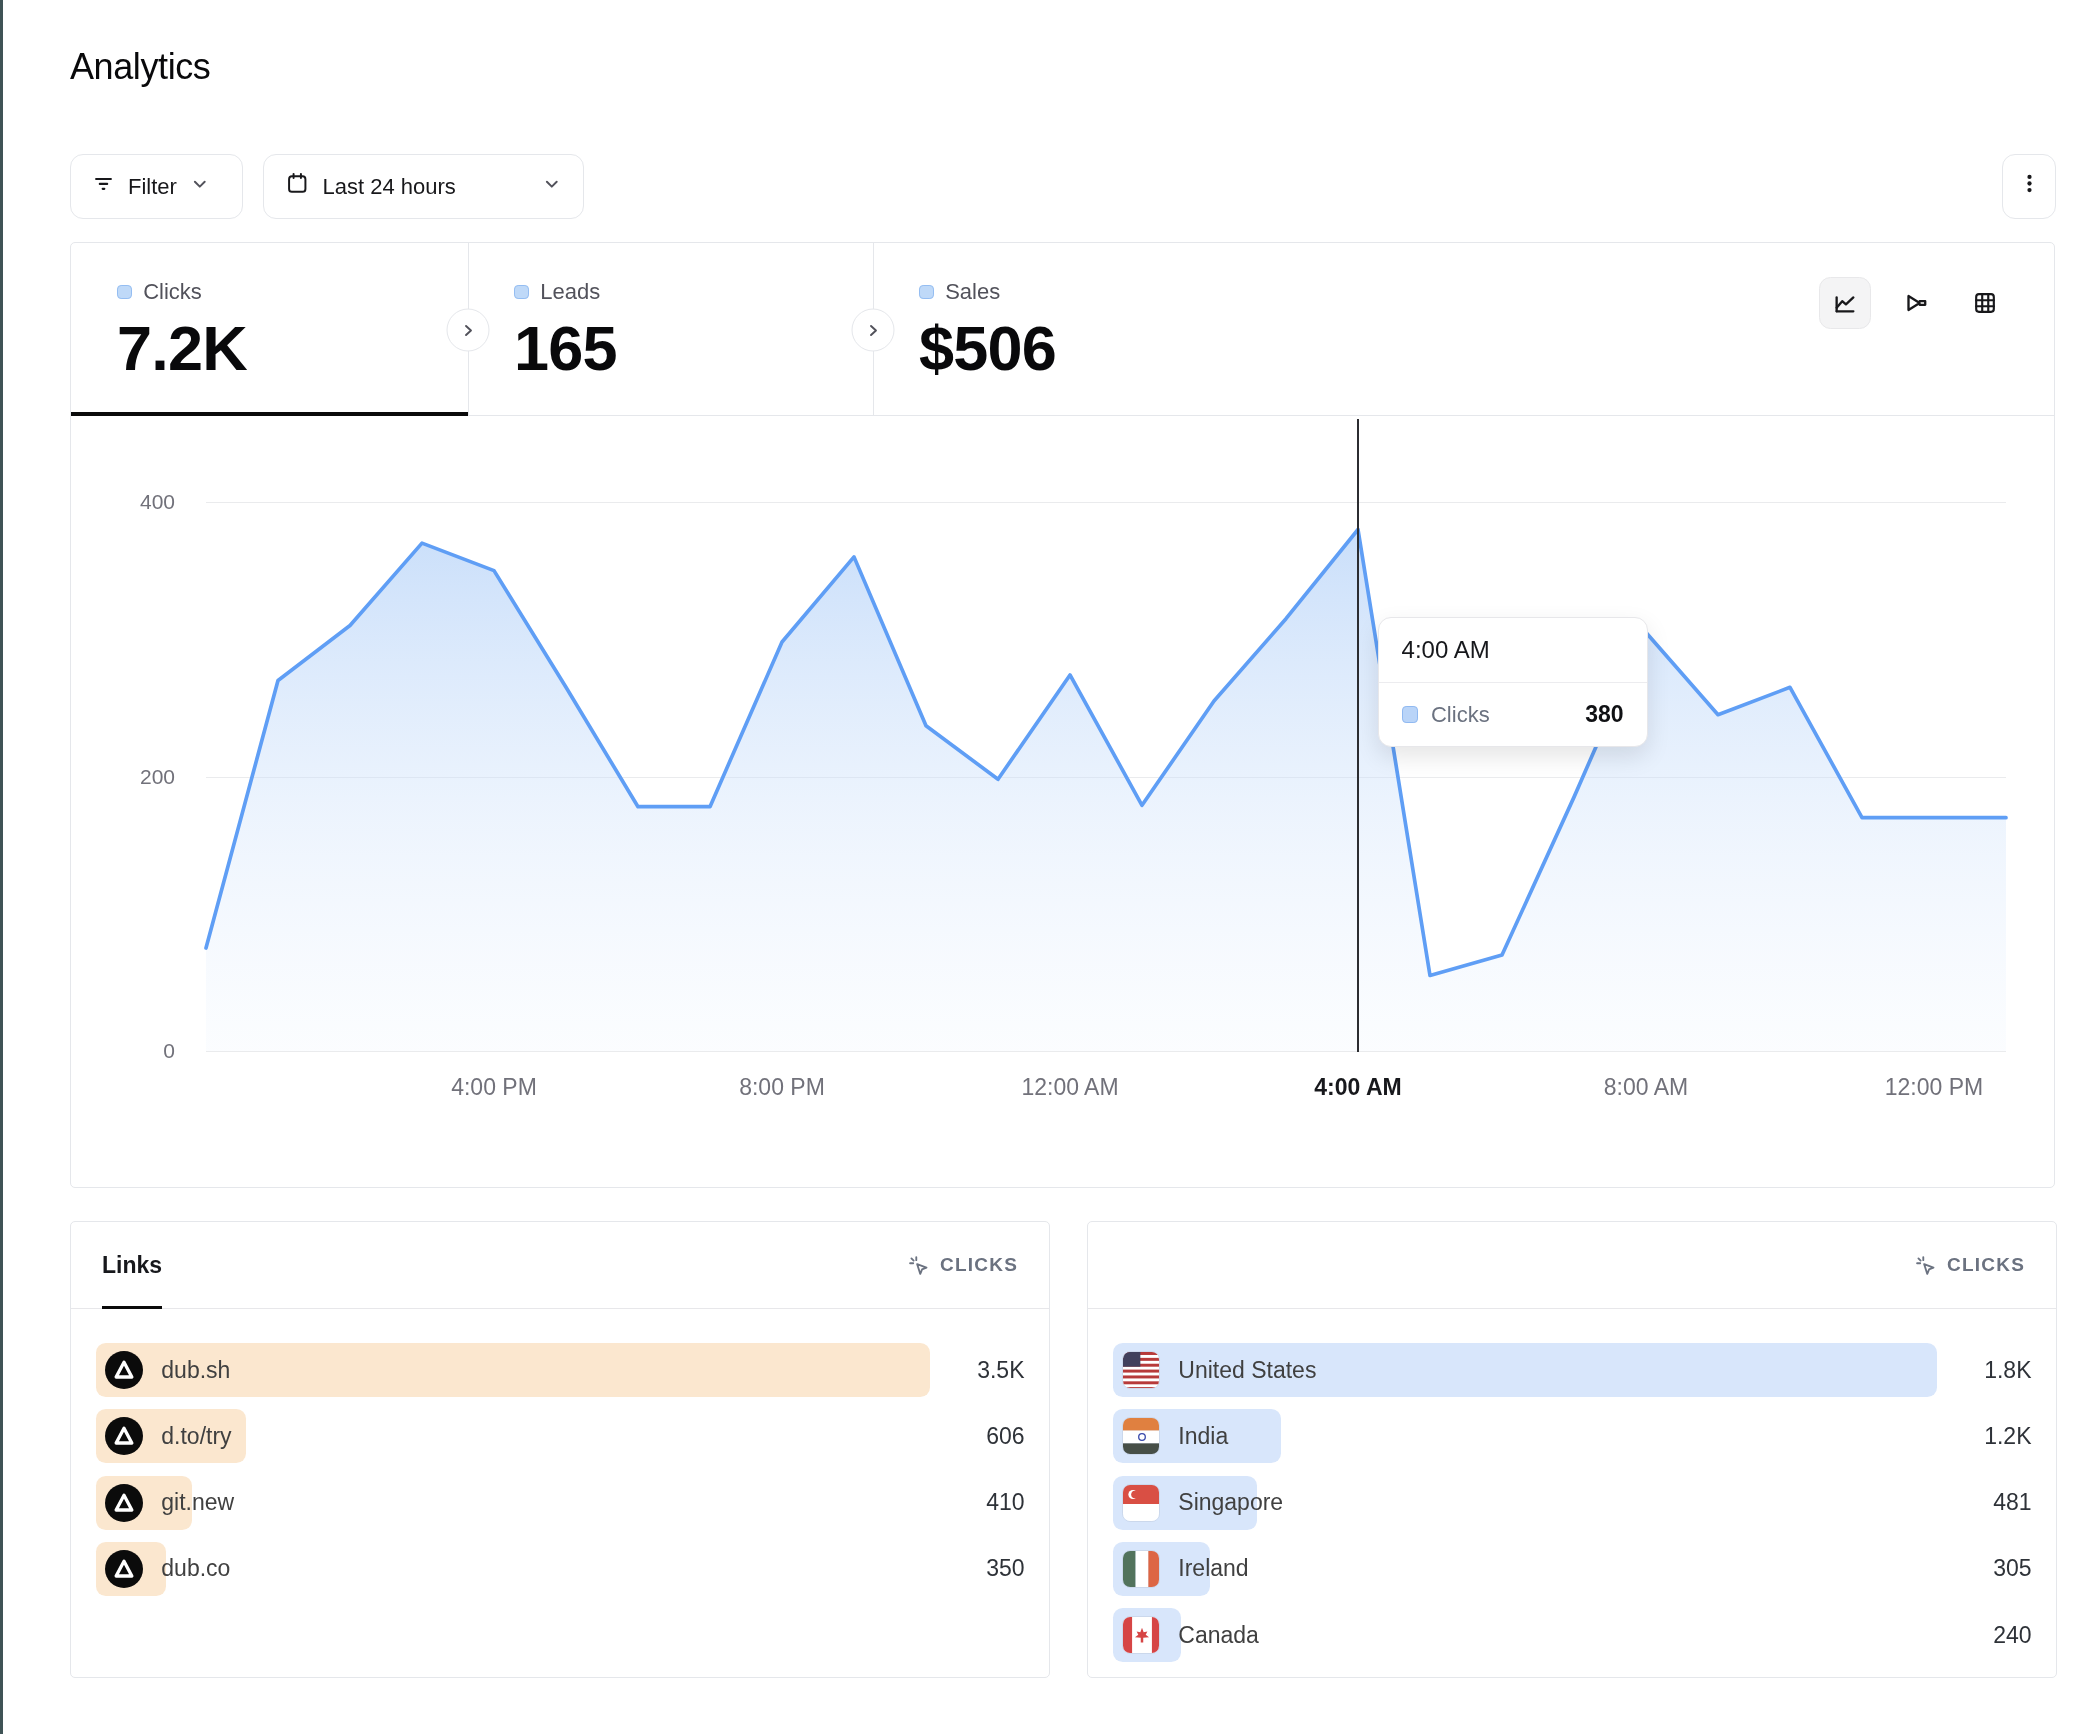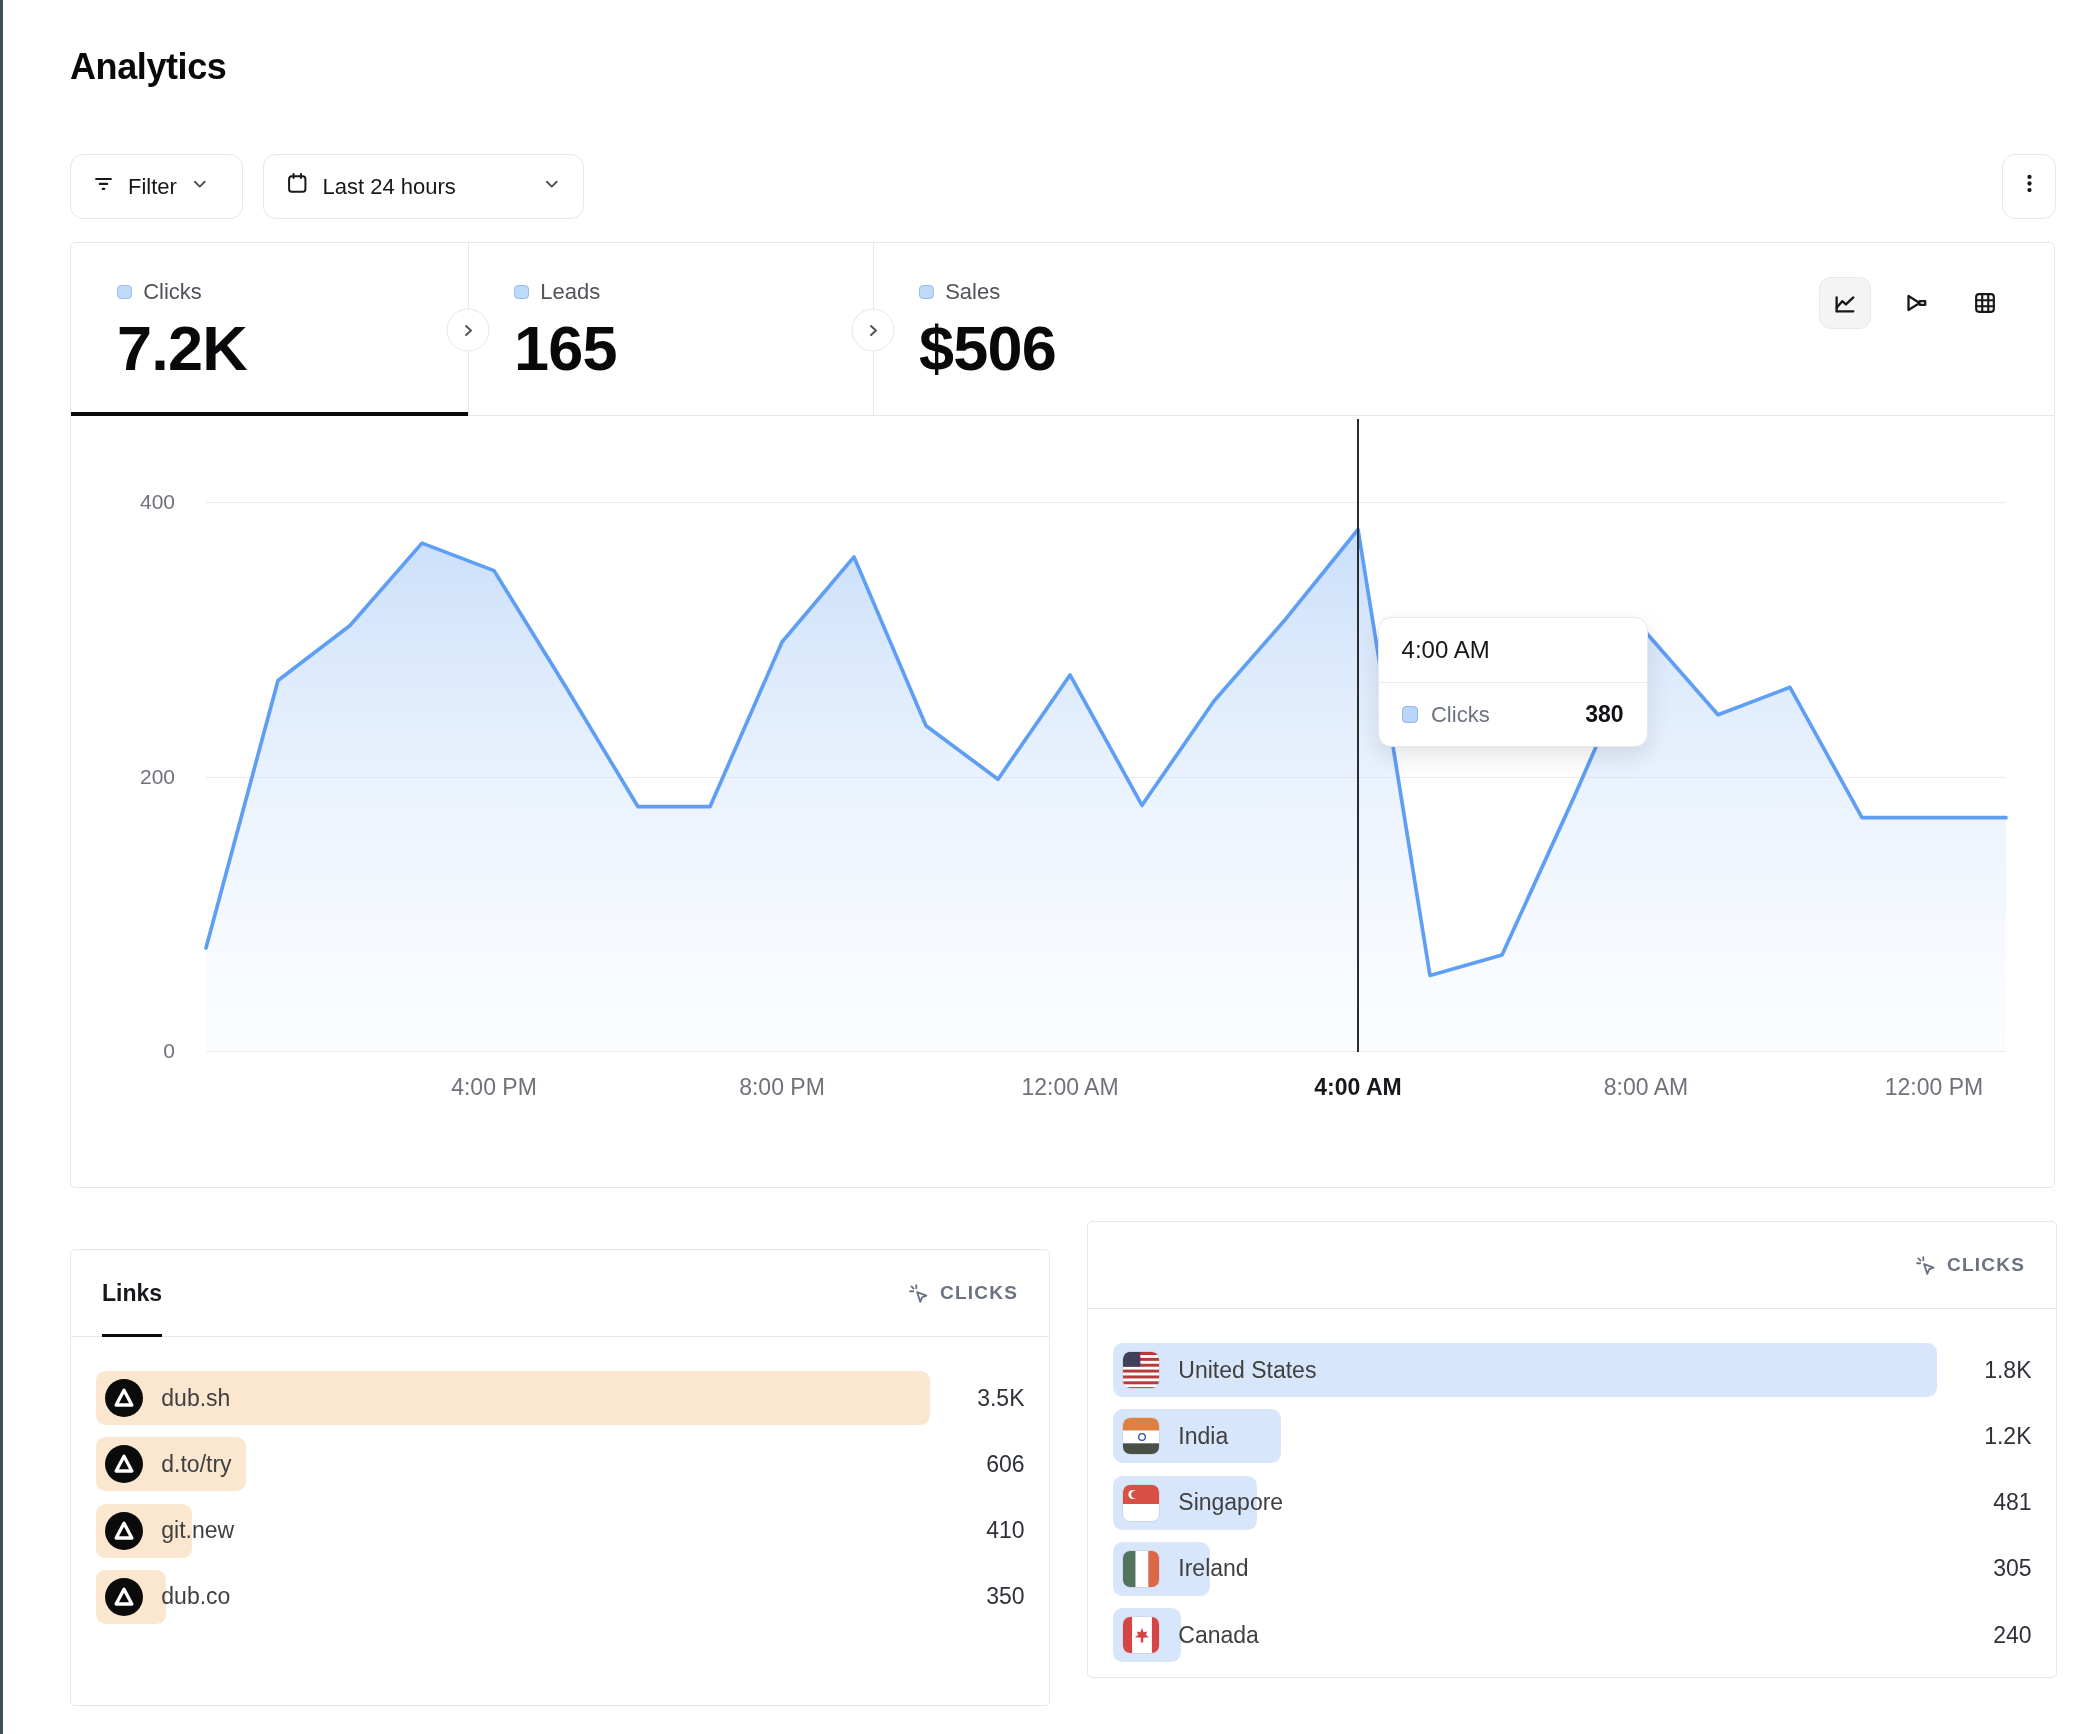--- a/index.html
+++ b/index.html
@@ -3,21 +3,21 @@
 <meta charset="utf-8">
 <style>
   * { box-sizing: border-box; margin: 0; padding: 0; }
   html,body { background:#fff; }
   body {
     width:2096px; height:1735px; position:relative; overflow:hidden;
     font-family:"Liberation Sans","DejaVu Sans",sans-serif; color:#18181b;
   }
   .edge-strip { position:absolute; left:0; top:0; width:2.5px; height:100%; background:#3f5356; }
 
-  .page-title { position:absolute; left:70px; top:46px; font-size:36px; font-weight:700; letter-spacing:-0.4px; color:#09090b; }
+  .page-title { position:absolute; left:70px; top:46px; font-size:36px; font-weight:400; letter-spacing:-0.4px; color:#09090b; }
 
   
   .btn { position:absolute; top:154px; height:65px; background:#fff; border:1.2px solid #e5e7eb; border-radius:13px;
          display:flex; align-items:center; gap:13px; padding:0 21px; font-size:22px; font-weight:500; color:#18181b; cursor:pointer; }
   .btn svg { flex:0 0 auto; }
   #filter-btn { left:70px; width:173px; }
   #date-btn { left:263px; width:321px; }
   #kebab-btn { left:2002px; width:54px; justify-content:center; padding:0; }
   .spacer { flex:1; }
 
@@ -48,21 +48,21 @@
 
   .tooltip { position:absolute; top:115px; width:270px; background:#fff; border:1.2px solid #e7e7ea; border-radius:13px;
              box-shadow:0 9.8px 23px rgba(0,0,0,0.10); z-index:5; }
   .tooltip-head { padding:18px 23px; font-size:24px; font-weight:500; color:#17181c; border-bottom:1.2px solid #ececef; }
   .tooltip-row { padding:18px 23px; display:flex; align-items:center; gap:13px; }
   .tooltip-row .name { font-size:22px; color:#6b7280; }
   .tooltip-row .val { margin-left:auto; font-size:23px; font-weight:700; color:#101114; }
   .tq { width:16.4px; height:16.4px; border-radius:4.1px; background:#b9d4f8; border:1.6px solid #90b9f1; }
 
   
-  #links-card { left:70px; top:1221px; width:980px; height:457px;margin-top:28px; }
+  #links-card { left:70px; top:1221px; width:980px; height:457px; }
   #countries-card { left:1087px; top:1221px; width:970px; height:457px; }
   .panel-header { height:87px; border-bottom:1.2px solid #e7e7ea; display:flex; align-items:center; padding:0 31px; }
   .ptab { height:87px; display:flex; align-items:center; font-size:23px; font-weight:500; color:#9ca3af;
           border-bottom:3.7px solid transparent; padding-top:3.7px; cursor:pointer; }
   .ptab.active { color:#17181c; font-weight:600; border-bottom-color:#0a0a0a; }
   .ptabs { display:flex; gap:39px; height:87px; }
   .metric { margin-left:auto; display:flex; align-items:center; gap:9.8px; font-size:19px; font-weight:600;
             letter-spacing:1.2px; color:#6b7280; }
   .rows { padding:34px 24.5px 0 24.5px; display:flex; flex-direction:column; gap:12.3px; }
   .row { display:flex; align-items:center; gap:13px; height:54px; cursor:pointer; }

